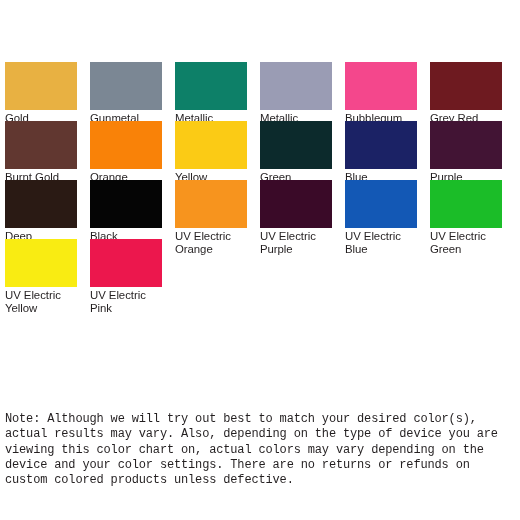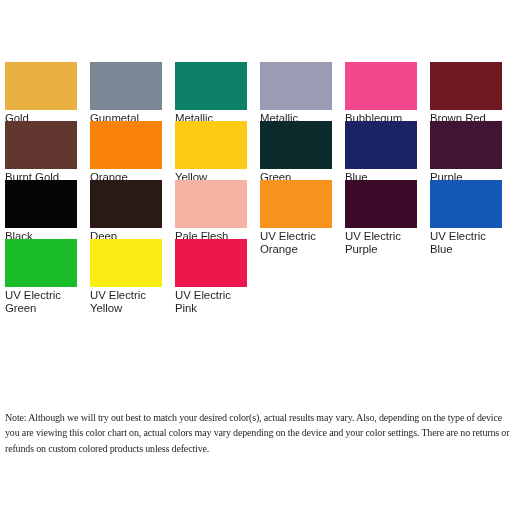--- a/index.html
+++ b/index.html
@@ -46,25 +46,25 @@
     letter-spacing: -0.05px;
     padding-top: 2px;
     white-space: pre-line;
     font-family: "Liberation Sans", sans-serif;
   }
   .note {
     position: absolute;
     left: 5px;
     top: 400px;
     width: 512px;
-    font-size: 10px;
+    font-size: 12px;
     line-height: 15.3px;
     color: #231f20;
     letter-spacing: -0.16px;
-    font-family: Liberation Serif, serif;
+    font-family: Liberation Mono, monospace;
   }
 </style>
 </head>
 <body>
 
 <div class="chart">
 
   <div class="swatch-grid">
       <div class="swatch-cell">
         <span class="swatch-chip" style="background: rgb(232, 177, 66);"></span>
@@ -85,21 +85,21 @@
         <span class="swatch-label">Metallic
 Purple</span>
       </div>
       <div class="swatch-cell">
         <span class="swatch-chip" style="background: rgb(244, 71, 140);"></span>
         <span class="swatch-label">Bubblegum
 Pink</span>
       </div>
       <div class="swatch-cell">
         <span class="swatch-chip" style="background: rgb(110, 26, 32);"></span>
-        <span class="swatch-label">Brown Red</span>
+        <span class="swatch-label">Grey Red</span>
       </div>
       <div class="swatch-cell">
         <span class="swatch-chip" style="background: rgb(97, 55, 48);"></span>
         <span class="swatch-label">Burnt Gold</span>
       </div>
       <div class="swatch-cell">
         <span class="swatch-chip" style="background: rgb(249, 130, 8);"></span>
         <span class="swatch-label">Orange</span>
       </div>
       <div class="swatch-cell">
@@ -112,31 +112,27 @@
       </div>
       <div class="swatch-cell">
         <span class="swatch-chip" style="background: rgb(27, 34, 101);"></span>
         <span class="swatch-label">Blue</span>
       </div>
       <div class="swatch-cell">
         <span class="swatch-chip" style="background: rgb(66, 20, 52);"></span>
         <span class="swatch-label">Purple</span>
       </div>
       <div class="swatch-cell">
-        <span class="swatch-chip" style="background: rgb(5, 5, 5);"></span>
-        <span class="swatch-label">Black</span>
-      </div>
-      <div class="swatch-cell">
         <span class="swatch-chip" style="background: rgb(42, 26, 20);"></span>
         <span class="swatch-label">Deep
 Brown</span>
       </div>
       <div class="swatch-cell">
-        <span class="swatch-chip" style="background: rgb(246, 179, 163);"></span>
-        <span class="swatch-label">Pale Flesh</span>
+        <span class="swatch-chip" style="background: rgb(5, 5, 5);"></span>
+        <span class="swatch-label">Black</span>
       </div>
       <div class="swatch-cell">
         <span class="swatch-chip" style="background: rgb(247, 148, 30);"></span>
         <span class="swatch-label">UV Electric
 Orange</span>
       </div>
       <div class="swatch-cell">
         <span class="swatch-chip" style="background: rgb(58, 10, 40);"></span>
         <span class="swatch-label">UV Electric
 Purple</span>

